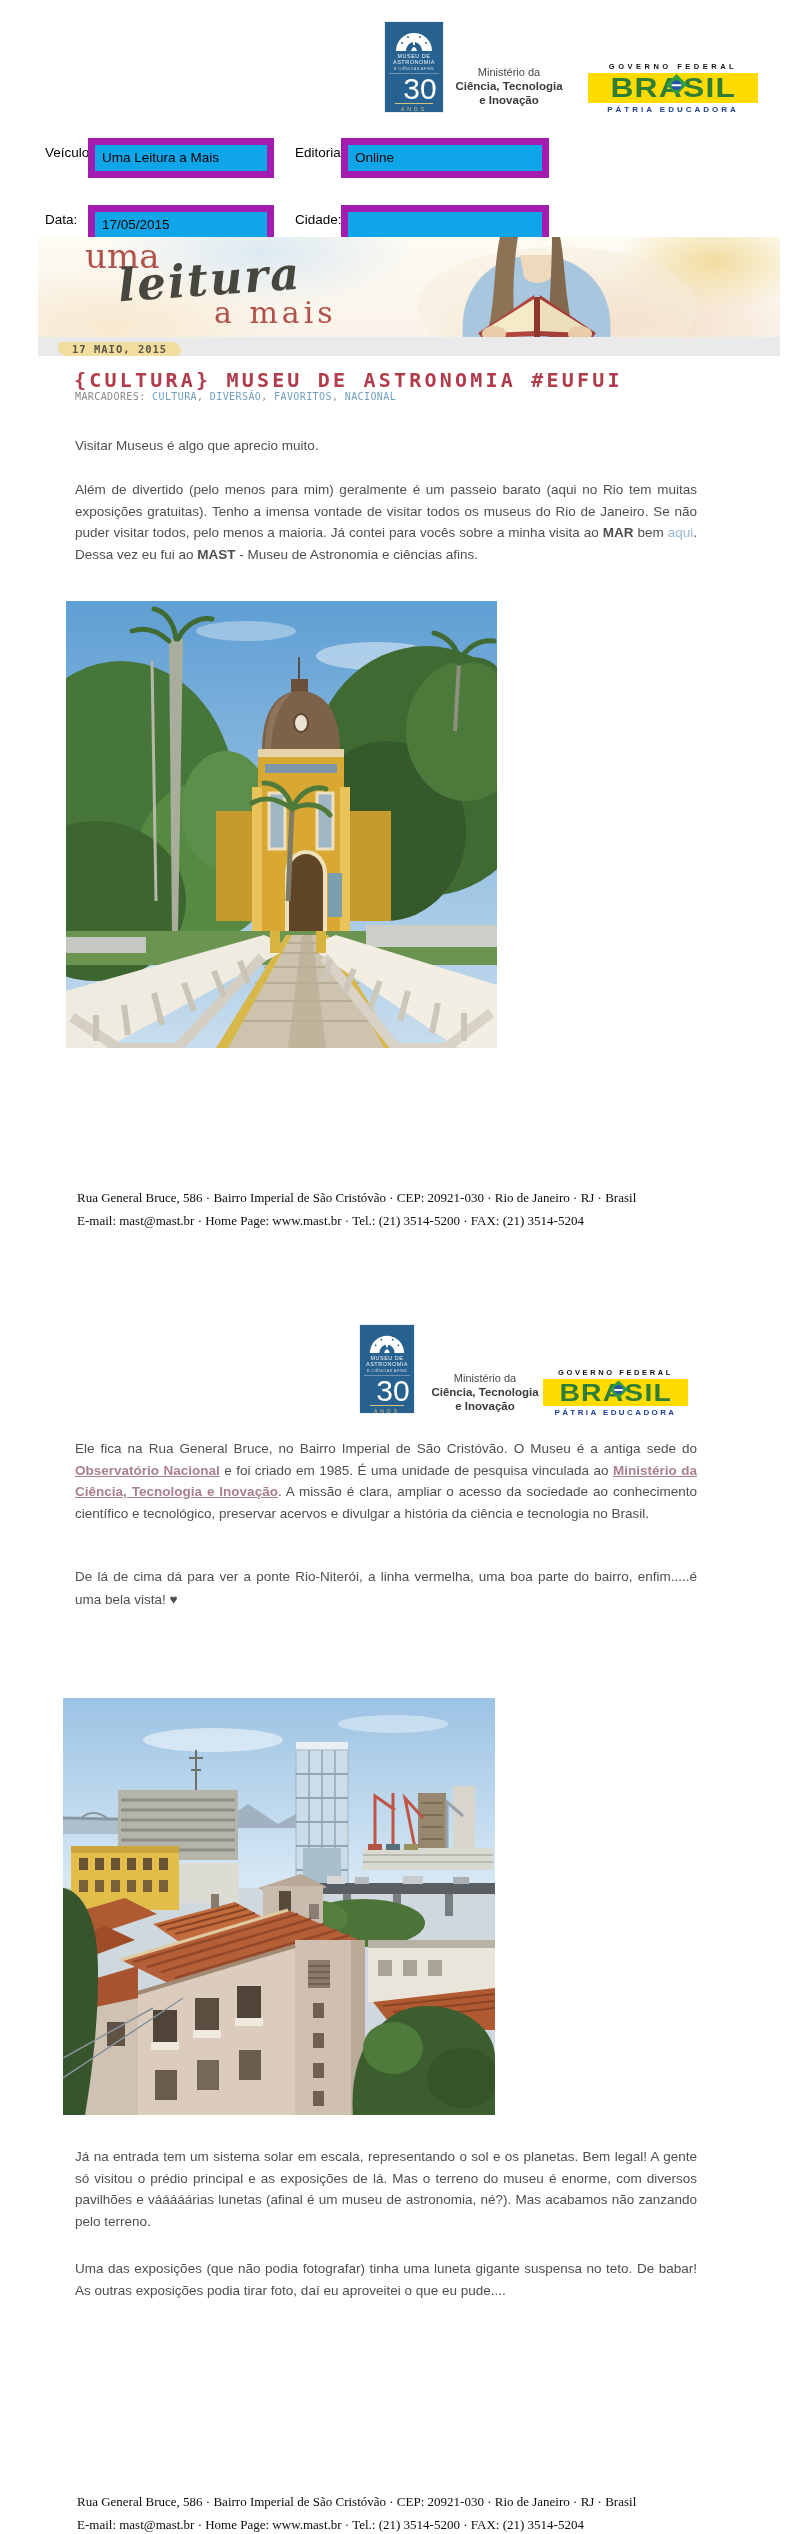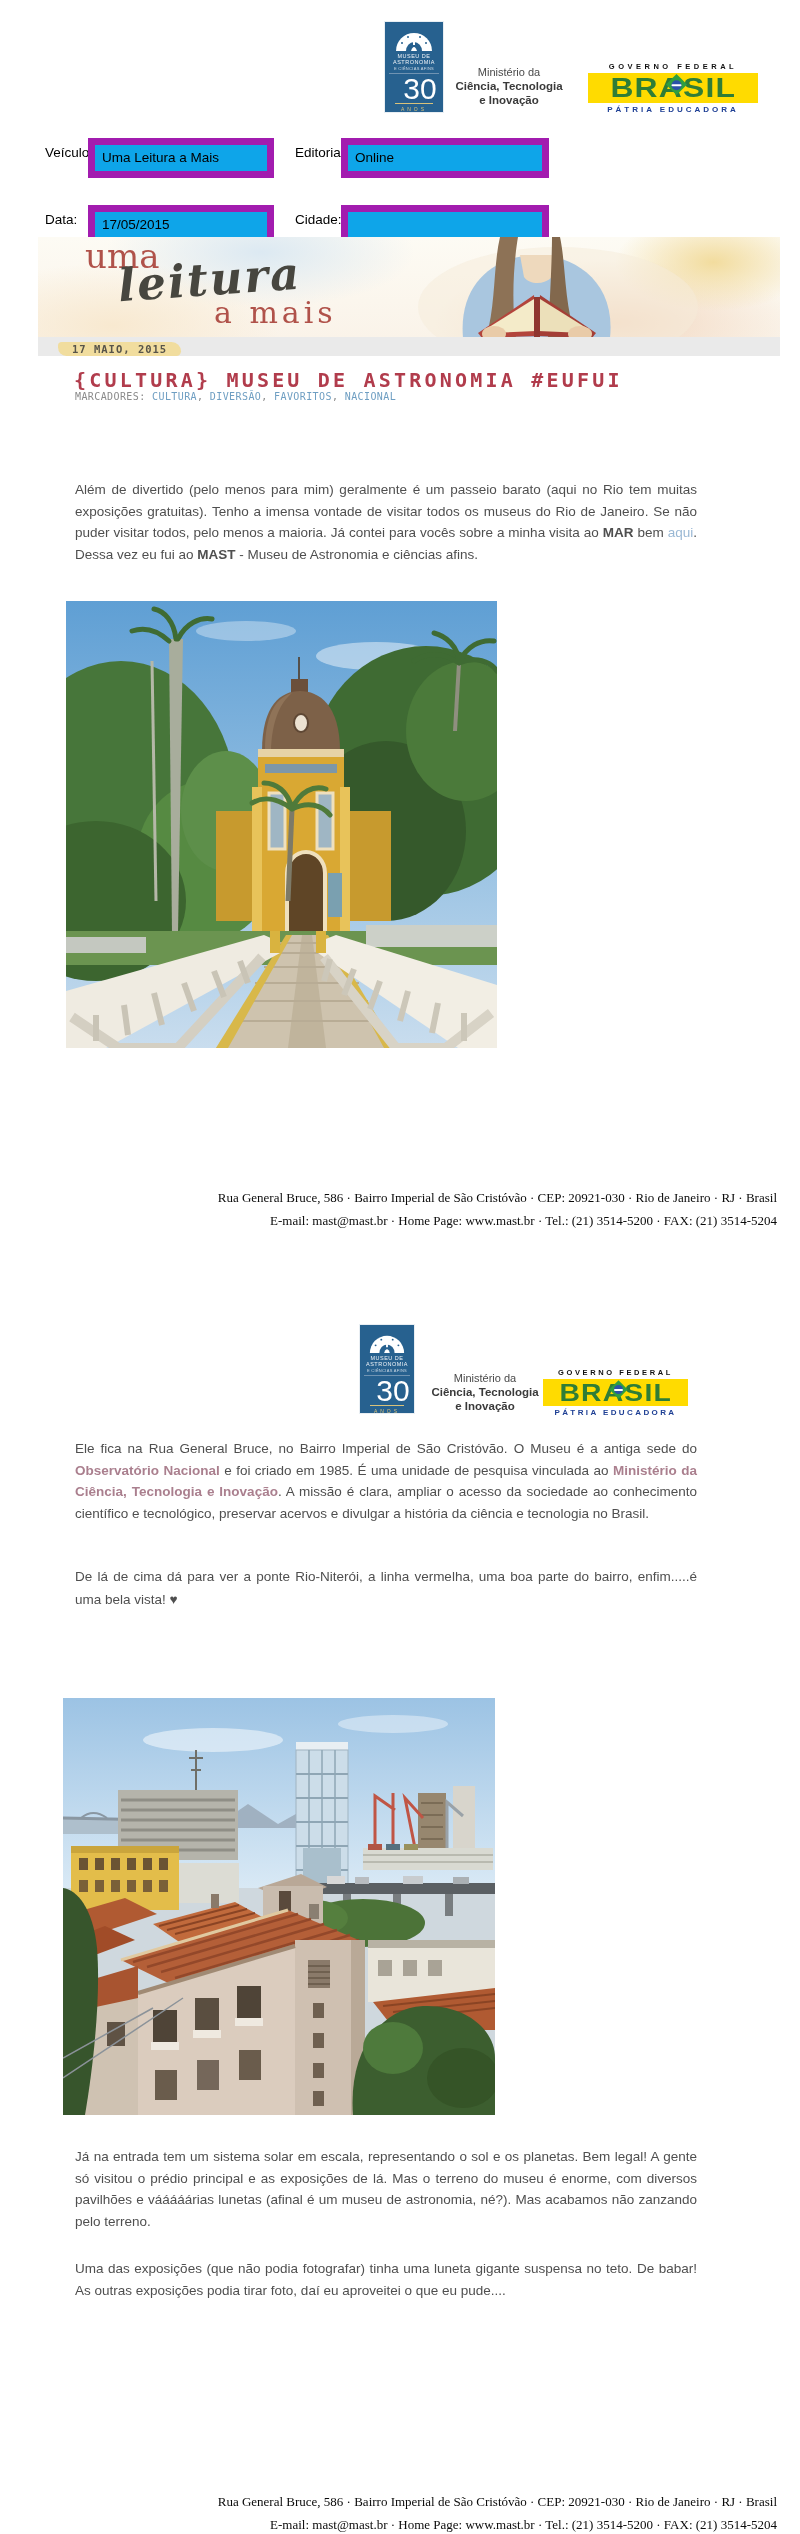--- a/index.html
+++ b/index.html
@@ -44,26 +44,26 @@
   .gray-strip{background:#eaeaea;}
   .date-chip{background:#f1dd9e;border-radius:4px 10px 5px 9px;padding:1px 14px;
      font-family:"DejaVu Sans Mono",monospace;font-size:10.5px;font-weight:bold;color:#57544a;letter-spacing:1px;}
   .post-title{font-family:"DejaVu Sans Mono",monospace;font-weight:bold;font-size:20px;letter-spacing:3.2px;color:#b13c4c;white-space:nowrap;}
   .marcadores{font-family:"DejaVu Sans Mono",monospace;font-size:10px;letter-spacing:.4px;color:#8a8a8a;white-space:nowrap;}
   .tag{color:#6e9ec2;text-decoration:none;cursor:pointer;}
   .body-txt{font-size:13.5px;line-height:21.5px;color:#4f4f4f;text-align:justify;}
   .body-line{font-size:13.5px;line-height:22px;color:#4f4f4f;}
   .b{font-weight:bold;}
   .lnk{color:#9ab8d4;cursor:pointer;}
-  .mlnk{color:#aa7f8e;font-weight:bold;cursor:pointer;}
+  .mlnk{color:#aa7f8e;font-weight:bold;cursor:pointer;text-decoration:underline;}
 
   .photo{background:#dfe8ef;}
   .photo svg{display:block;}
 
-  .footer{font-family:"Liberation Serif",serif;font-size:13px;line-height:23px;color:#0a0a0a;text-align:right;}
+  .footer{font-family:"Liberation Serif",serif;font-size:13px;line-height:23px;color:#0a0a0a;text-align:left;}
 </style>
 </head>
 <body>
 
 <div class="page">
 
   <div class="abs mast-logo" style="left:385px;top:22px;width:58px;height:90px;">
     <svg class="mast-dome" width="40" height="22" viewBox="0 0 40 22">
       <path d="M2,22 A18,18 0 0 1 38,22 Z" fill="#ffffff"></path>
       <circle cx="8" cy="14" r="1" fill="#27618f"></circle>
@@ -132,20 +132,21 @@
 
   <div class="abs gray-strip" style="left:38px;top:337px;width:742px;height:19px;"></div>
   <div class="abs date-chip" style="left:58px;top:342px;">17 MAIO, 2015</div>
 
   <div class="abs post-title" style="left:74px;top:368px;">{CULTURA} MUSEU DE ASTRONOMIA #EUFUI</div>
 
   <div class="abs marcadores" style="left:75px;top:391px;">
     <span>MARCADORES:</span><span> </span><span class="tag">CULTURA</span><span>, </span><span class="tag">DIVERSÃO</span><span>, </span><span class="tag">FAVORITOS</span><span>, </span><span class="tag">NACIONAL</span>
   </div>
 
+  <div class="abs body-line" style="left:75px;top:435px;width:640px;">Visitar Museus é algo que aprecio muito.</div>
 
   <div class="abs body-txt" style="left:75px;top:479px;width:622px;">
     <span>Além de divertido (pelo menos para mim) geralmente é um passeio barato (aqui no Rio tem muitas exposições gratuitas). Tenho a imensa vontade de visitar todos os museus do Rio de Janeiro. Se não puder visitar todos, pelo menos a maioria. Já contei para vocês sobre a minha visita ao </span><span class="b">MAR</span><span> bem </span><span class="lnk">aqui</span><span>. Dessa vez eu fui ao </span><span class="b">MAST</span><span> - Museu de Astronomia e ciências afins.</span>
   </div>
 
   <div class="abs photo" style="left:66px;top:601px;width:431px;height:447px;">
     <svg width="431" height="447" viewBox="0 0 431 447">
       <defs>
         <linearGradient id="sky1" x1="0" y1="0" x2="0" y2="1">
           <stop offset="0" stop-color="#5f9fd4"></stop>

